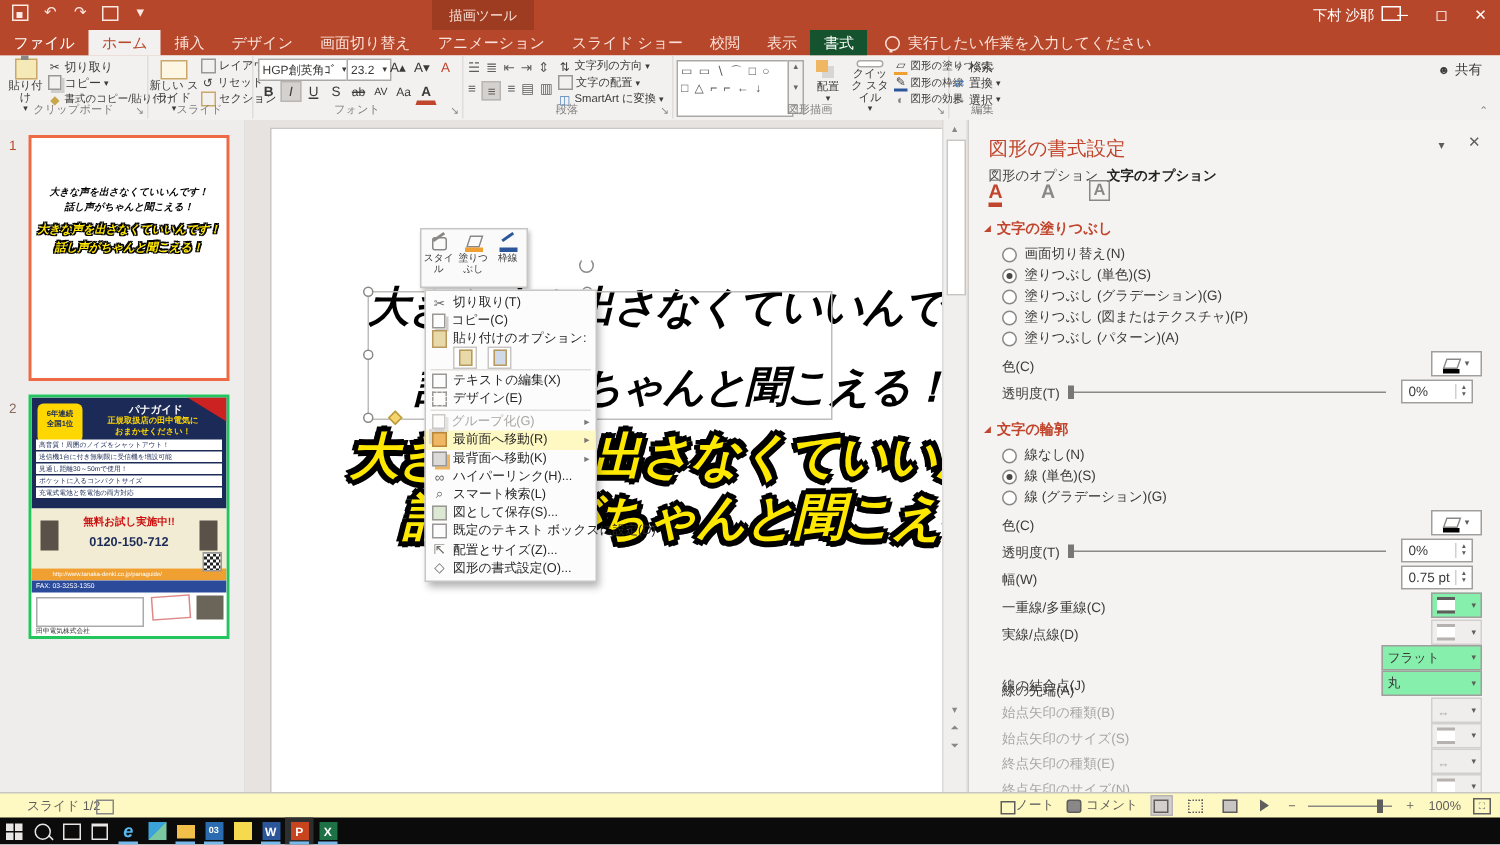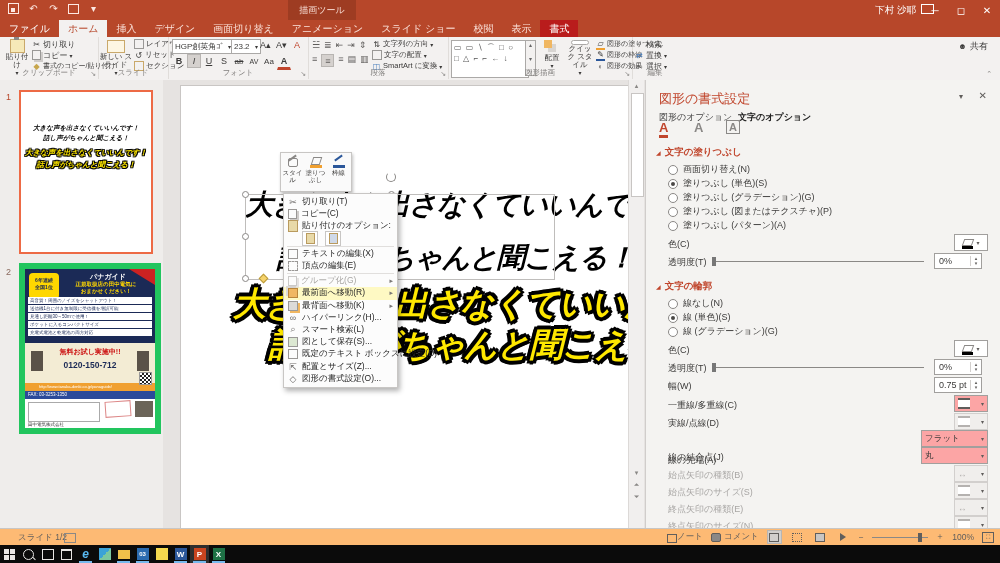--- a/index.html
+++ b/index.html
@@ -13,21 +13,21 @@
   .qic{width:11px;height:11px;display:inline-flex;align-items:center;justify-content:center;color:#fde8e2;font-size:10px}
   .floppy{width:9px;height:9px;border:1px solid #fde8e2;position:relative}
   .floppy:after{content:"";position:absolute;left:2px;top:4px;width:4px;height:4px;background:#fde8e2}
   .chip{position:absolute;left:288px;top:0;width:68px;height:20px;background:#9e3c22;display:flex;align-items:center;justify-content:center;font-size:9px;color:#f7ddd4}
   .wbtn{width:26px;height:20px;display:inline-flex;align-items:center;justify-content:center;font-size:10px;color:#fff}
   
   #tabrow{left:0;top:20px;width:1000px;height:17px;background:#b7472a;display:flex;align-items:stretch;font-size:10px;color:#fbe2da}
   .rtab{padding:0 9px;display:flex;align-items:center;white-space:nowrap}
   .rtab.file{background:#b7472a;color:#fff}
   .rtab.sel{background:#f3f1f0;color:#b7472a}
-  .rtab.ctx{background:#b91c1c;color:#fff}
+  .rtab.ctx{background:#14532d;color:#fff}
   .tellme{display:flex;align-items:center;gap:5px;margin-left:12px;color:#fbe2da}
   .bulb{width:8px;height:8px;border:1px solid #fbe2da;border-radius:50%;position:relative}
   .bulb:after{content:"";position:absolute;left:2px;top:8px;width:2px;height:2px;background:#fbe2da}
   
   #ribbon{left:0;top:37px;width:1000px;height:43px;background:#f3f1f0;border-bottom:1px solid #d2cfcd}
   .rgroup{position:absolute;top:0;height:42px;border-right:1px solid #e0ddda}
   .glabel{position:absolute;bottom:1px;left:0;right:0;text-align:center;font-size:7.5px;color:#817f7d}
   .launcher{position:absolute;right:2px;bottom:1px;font-size:7px;color:#8a8886}
   .bigbtn{position:absolute;top:2px;width:30px;height:38px;display:flex;flex-direction:column;align-items:center;font-size:7.5px;text-align:center;line-height:8px}
   .bigicon{width:16px;height:14px;margin-top:1px}
@@ -41,21 +41,21 @@
   .fmtbtn{width:12px;height:12px;display:inline-flex;align-items:center;justify-content:center;font-size:9px;border:1px solid transparent}
   .fmtbtn.on{background:#d5d1ce;border-color:#b8b5b2}
   .gallery{position:absolute;left:3px;top:3px;width:72px;height:34px;background:#fff;border:1px solid #aba9a7;font-size:8px;color:#555;line-height:11px;padding:1px 2px;letter-spacing:1px}
   .galside{position:absolute;left:77px;top:3px;width:9px;height:34px;border:1px solid #aba9a7;background:#f3f1f0;display:flex;flex-direction:column;align-items:center;justify-content:space-between;font-size:6px;color:#666}
   
   #main{left:0;top:80px;width:1000px;height:448px;background:#e6e3e1}
   #thumbpanel{left:0;top:0;width:163px;height:448px;background:#efedeb;border-right:1px solid #d0cdcb}
   .thumbnum{position:absolute;font-size:9px;color:#8a6a5e}
   .thumb{position:absolute;left:19px;width:130px;background:#fff;overflow:hidden}
   #thumb1{top:10px;height:160px;border:2px solid #ed6a45}
-  #thumb2{top:183px;height:159px;border:6px solid #22c55e}
+  #thumb2{top:183px;height:159px;border:2px solid #22c55e}
   .t1black{position:absolute;width:100%;text-align:center;font-size:6.5px;font-weight:bold;font-style:italic;color:#000;white-space:nowrap}
   .t1yellow{position:absolute;width:100%;text-align:center;font-size:7.5px;font-weight:bold;font-style:italic;color:#ffe800;white-space:nowrap;
     text-shadow:-1px -1px 0 #000,1px -1px 0 #000,-1px 1px 0 #000,1px 1px 0 #000,0 -1px 0 #000,0 1px 0 #000,-1px 0 0 #000,1px 0 0 #000}
   #canvas{left:163px;top:0;width:480px;height:448px;background:#e6e3e1}
   #slide{position:absolute;left:17px;top:5px;width:447px;height:443px;background:#fff;border:1px solid #c9c6c4;overflow:hidden}
   .blkline{position:absolute;font-size:28px;font-weight:900;font-style:italic;color:#000;white-space:nowrap;letter-spacing:-1px}
   .yelline{position:absolute;font-size:33px;font-weight:900;font-style:italic;color:#ffe800;white-space:nowrap;letter-spacing:-1px;
     text-shadow:-3px -3px 0 #000,3px -3px 0 #000,-3px 3px 0 #000,3px 3px 0 #000,0 -4px 0 #000,0 4px 0 #000,-4px 0 0 #000,4px 0 0 #000,-3px 0 0 #000,3px 0 0 #000,0 -3px 0 #000,0 3px 0 #000}
   .selbox{position:absolute;border:1px solid #bfbdbb}
   .hnd{position:absolute;width:7px;height:7px;border-radius:50%;background:#fff;border:1px solid #8a8886;box-sizing:border-box}
@@ -103,26 +103,26 @@
   .colorbtn{position:absolute;width:32px;height:15px;background:#fff;border:1px solid #a19f9d;display:flex;align-items:center;justify-content:center;gap:3px}
   .bucket{width:11px;height:8px;position:relative}
   .bucket:before{content:"";position:absolute;left:1px;top:0;width:8px;height:5px;border:1px solid #8a8886;transform:skewX(-20deg)}
   .bucket:after{content:"";position:absolute;left:0;bottom:-2px;width:11px;height:2.5px;background:#000}
   .dd{font-size:6px;color:#5f5d5b}
   .valbox{position:absolute;width:46px;height:14px;background:#fff;border:1px solid #a19f9d;display:flex;align-items:center}
   .valbox span.v{flex:1;padding-left:4px;font-size:9px}
   .spin{width:10px;border-left:1px solid #d2cfcd;display:flex;flex-direction:column;align-items:center;justify-content:center;font-size:5px;color:#5f5d5b;line-height:5px}
   .slider{position:absolute;height:1px;background:#8a8886}
   .sthumb{position:absolute;width:4px;height:9px;background:#777;top:-4px}
-  .ddbtn{position:absolute;height:15px;background:#fca5a5;border:1px solid #a19f9d;display:flex;align-items:center;justify-content:space-between;padding:0 3px;font-size:8.5px}
+  .ddbtn{position:absolute;height:15px;background:#86efac;border:1px solid #a19f9d;display:flex;align-items:center;justify-content:space-between;padding:0 3px;font-size:8.5px}
   .ddbtn.dis{background:#f0eeec;border-color:#d2cfcd;color:#b5b2b0}
   .lines3{width:12px;height:7px;border-top:2px solid #5f5d5b;border-bottom:2px solid #5f5d5b;background:linear-gradient(#fff,#fff)}
   .lines3.dim{border-color:#b5b2b0}
   
-  #statusbar{left:0;top:528px;width:1000px;height:17px;background:#fdba74;border-top:1px solid #c8c6c4;font-size:8.5px;color:#605e5c}
+  #statusbar{left:0;top:528px;width:1000px;height:17px;background:#fef9c3;border-top:1px solid #c8c6c4;font-size:8.5px;color:#605e5c}
   .sbright{position:absolute;right:6px;top:0;height:16px;display:flex;align-items:center;gap:8px}
   .vic{width:13px;height:12px;display:inline-flex;align-items:center;justify-content:center;border:1px solid transparent}
   .vic.on{background:#d2cfcc;border-color:#b8b5b2}
   .vglyph{width:8px;height:7px;border:1px solid #605e5c}
   
   #taskbar{left:0;top:545px;width:1000px;height:18px;background:#0b0b0b;color:#e8e6e4}
   .tbleft{position:absolute;left:0;top:0;height:18px;display:flex;align-items:center}
   .tslot{width:19px;height:18px;display:flex;align-items:center;justify-content:center;position:relative}
   .tslot.open:after{content:"";position:absolute;left:3px;bottom:0;width:13px;height:2px;background:#76b9ed}
   .tslot.active{background:#2e2e2e}
@@ -168,20 +168,24 @@
     <div class="rtab file">ファイル</div>
     <div class="rtab sel">ホーム</div>
     <div class="rtab">挿入</div>
     <div class="rtab">デザイン</div>
     <div class="rtab">画面切り替え</div>
     <div class="rtab">アニメーション</div>
     <div class="rtab">スライド ショー</div>
     <div class="rtab">校閲</div>
     <div class="rtab">表示</div>
     <div class="rtab ctx">書式</div>
+    <div class="tellme">
+      <span class="bulb"></span>
+      <span>実行したい作業を入力してください</span>
+    </div>
   </div>
 
   <div class="abs" id="ribbon">
 
     <div class="rgroup" style="left:0;width:98px">
       <div class="bigbtn" style="left:2px">
         <span class="clipicon"></span>
         <span>貼り付け</span>
           <span style="font-size:6px">▾</span>
       </div>
@@ -469,21 +473,21 @@
             <span class="miclip" style="background:#cfd9e8"></span>
           </span>
       </div>
       <div class="msep"></div>
       <div class="mrow">
           <span class="micbox"></span>
           <span>テキストの編集(X)</span>
         </div>
       <div class="mrow">
           <span class="micbox" style="border-style:dashed"></span>
-          <span>頂点の編集(E)</span>
+          <span>デザイン(E)</span>
         </div>
       <div class="msep"></div>
       <div class="mrow dis">
           <span class="micdbl" style="opacity:.5"></span>
           <span>グループ化(G)</span>
           <span class="arr">▸</span>
         </div>
       <div class="mrow hl">
           <span class="micfront"></span>
           <span>最前面へ移動(R)</span>

